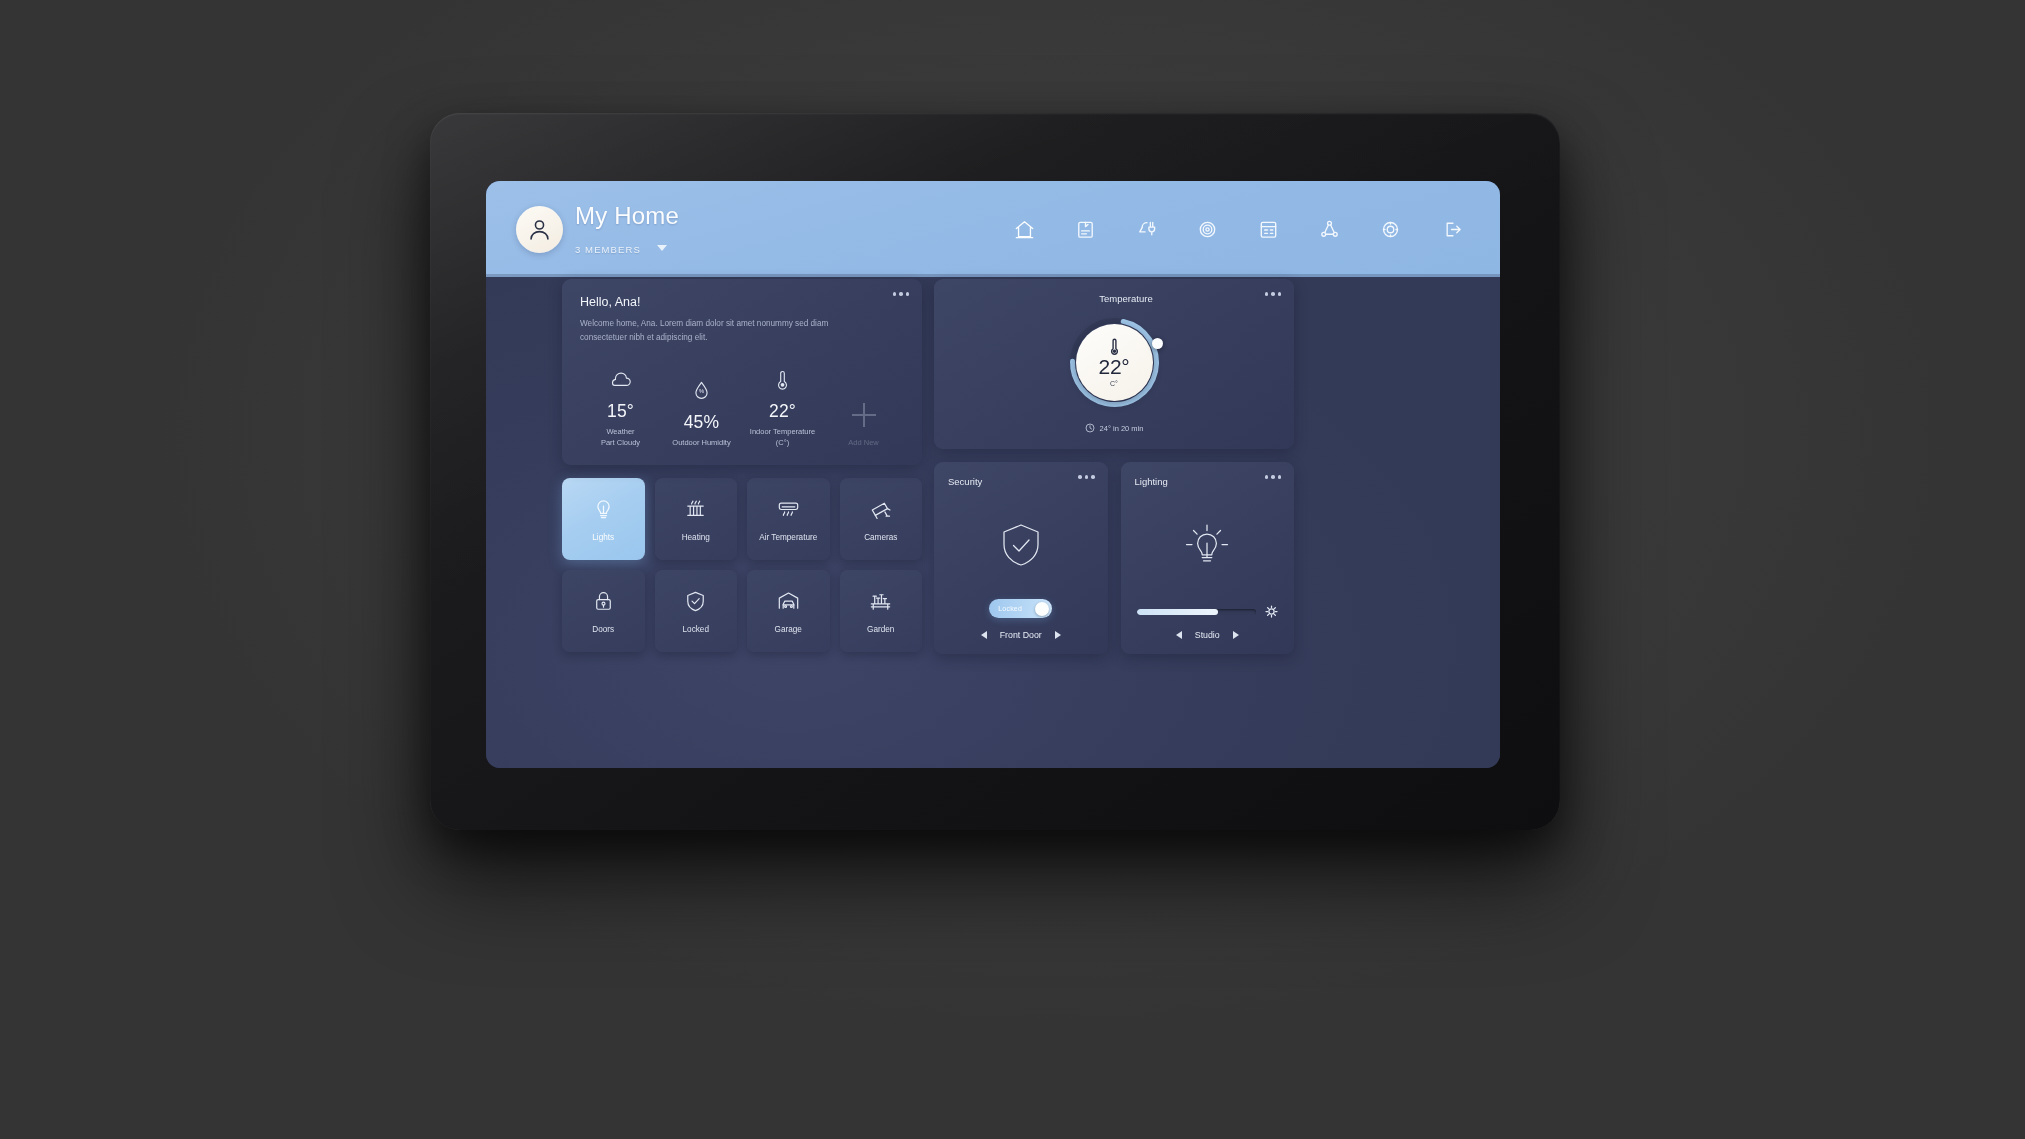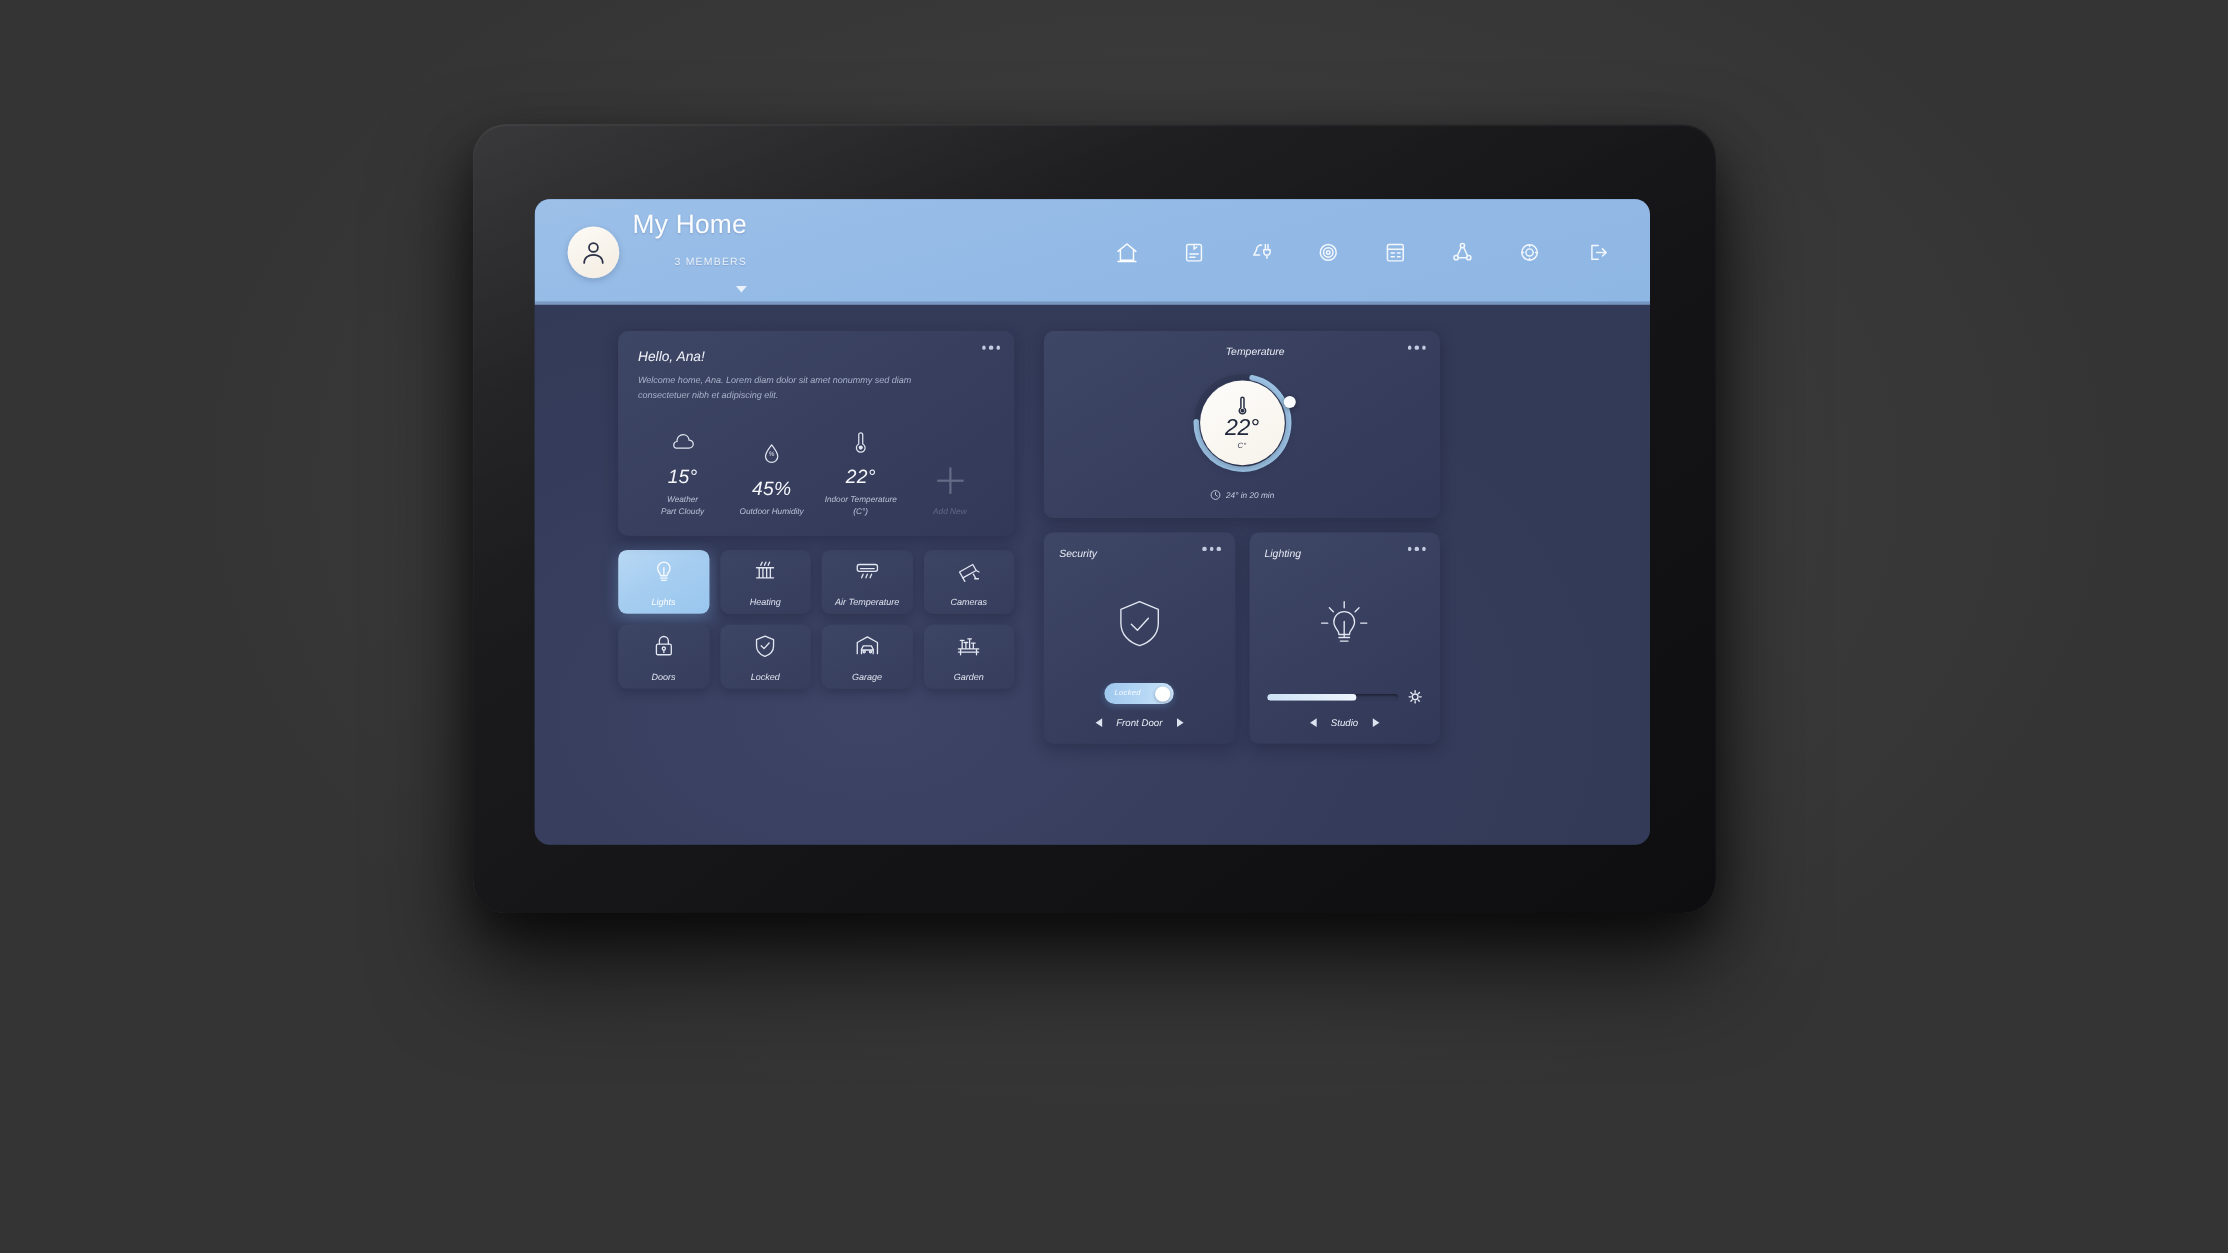--- a/index.html
+++ b/index.html
@@ -73,42 +73,42 @@
     display:flex; align-items:center; justify-content:center;
     box-shadow:0 2px 6px rgba(30,50,90,0.22);
   }
   .avatar svg { width:27px; height:27px; }
   .profile-text { line-height:1.12; }
   .home-title {
     color:#fbfcfe; font-size:24px; font-weight:400;
     letter-spacing:0.2px;
     text-shadow:0 1px 2px rgba(40,60,100,0.22);
   }
-  .members-row { display:flex; align-items:flex-end; gap:16px; margin-top:15px;flex-direction:column; }
+  .members-row { display:flex; align-items:flex-start; gap:16px; margin-top:15px; }
   .members {
     color:#eaf2fb; font-size:9.5px; letter-spacing:1.1px;
     text-transform:uppercase; font-weight:400;
     text-shadow:0 1px 1px rgba(40,60,100,0.2);
   }
   .chev { width:0;height:0;border-left:5px solid transparent;border-right:5px solid transparent;border-top:6px solid #e9f1fb; }
 
   .nav { margin-left:auto; display:flex; align-items:center; gap:35px; }
   .nav-item {
     width:26px; height:26px;
     display:flex; align-items:center; justify-content:center;
     opacity:0.93;
   }
   .nav-item svg { width:23px; height:23px; display:block; }
   .nav-item.active { opacity:1; }
 
   
   .dash {
     position:relative;
-    padding:24px 56px 0 76px;
-    display:flex; gap:27px;font-style:italic;
+    padding:2px 56px 0 76px;
+    display:flex; gap:12px;
   }
   .col-left { width:360px; display:flex; flex-direction:column; gap:13px; }
   .col-right { width:360px; display:flex; flex-direction:column; gap:13px; }
 
   .card {
     background:linear-gradient(150deg, rgba(64,72,104,0.85) 0%, rgba(55,62,94,0.9) 55%, rgba(50,57,88,0.92) 100%);
     border-radius:9px;
     box-shadow:0 4px 14px rgba(16,20,38,0.32);
     position:relative;
   }
@@ -136,21 +136,21 @@
   .plus { position:relative; width:24px; height:24px; }
   .plus::before, .plus::after {
     content:""; position:absolute; background:#c6cde0;
   }
   .plus::before { left:11px; top:0; width:2px; height:24px; }
   .plus::after { left:0; top:11px; width:24px; height:2px; }
 
   
   .tiles { display:grid; grid-template-columns:repeat(4, 1fr); gap:10px; }
   .tile {
-    height:58px; border-radius:8px;
+    height:82px; border-radius:8px;
     background:linear-gradient(155deg, rgba(62,70,102,0.82) 0%, rgba(53,60,92,0.88) 100%);
     box-shadow:0 3px 10px rgba(16,20,38,0.3);
     display:flex; flex-direction:column; align-items:center; justify-content:center;
     gap:9px;
   }
   .tile svg { width:29px; height:29px; }
   .tile-lab { color:#dfe4ef; font-size:8.2px; }
   .tile.on {
     background:linear-gradient(150deg, #b9d8f4 0%, #a5cdf0 48%, #9ac6ee 100%);
     box-shadow:0 4px 14px rgba(120,170,220,0.35);

